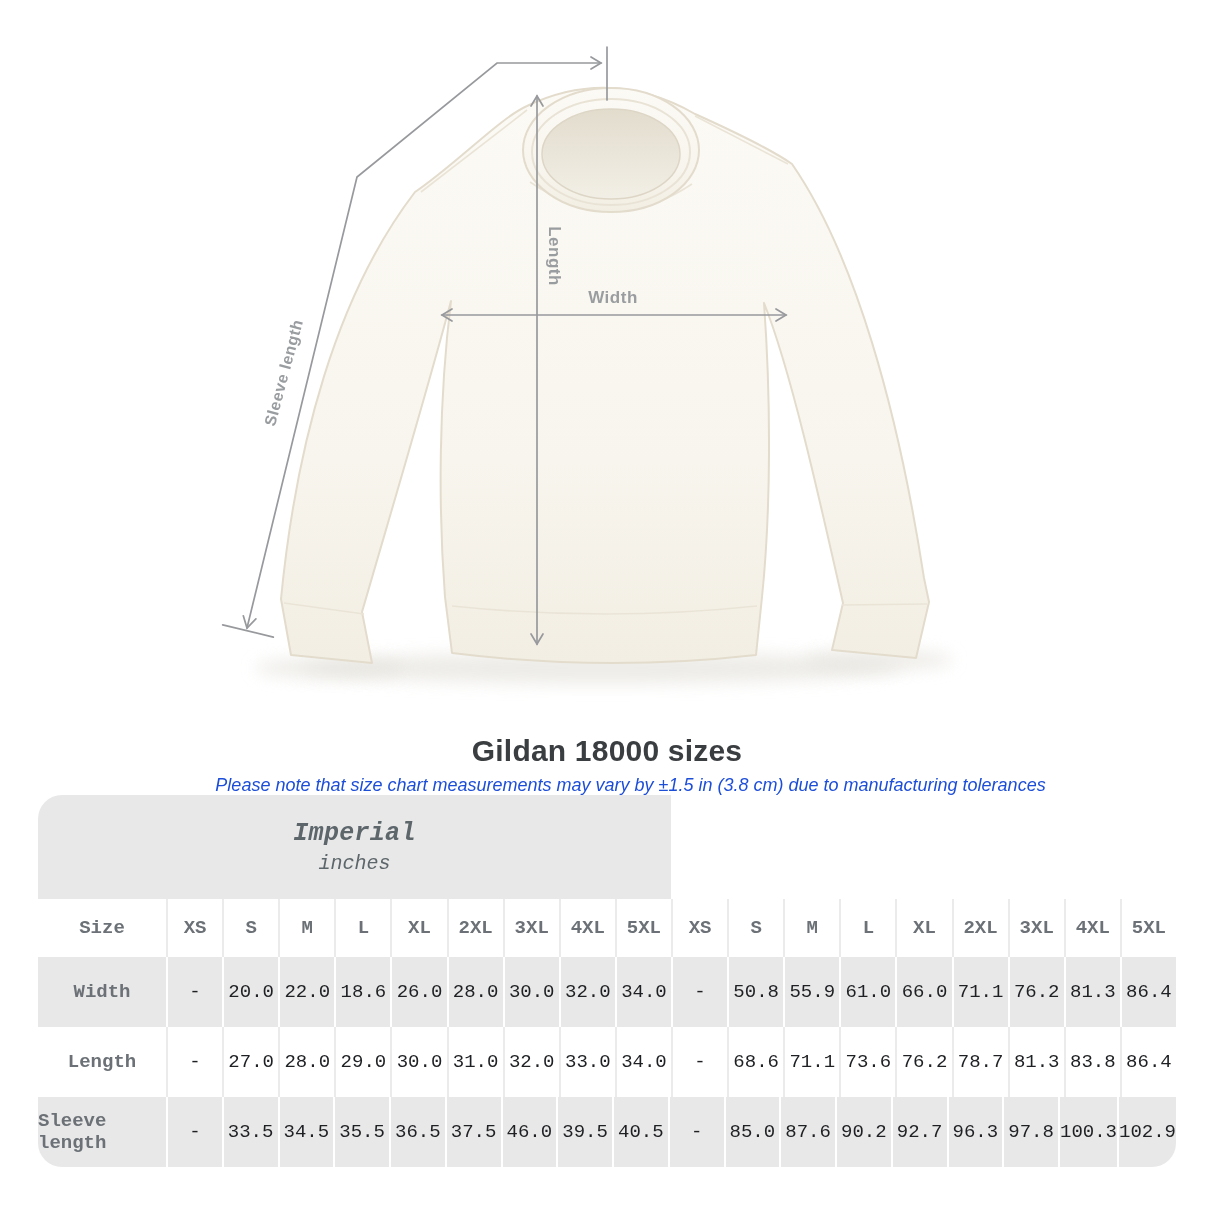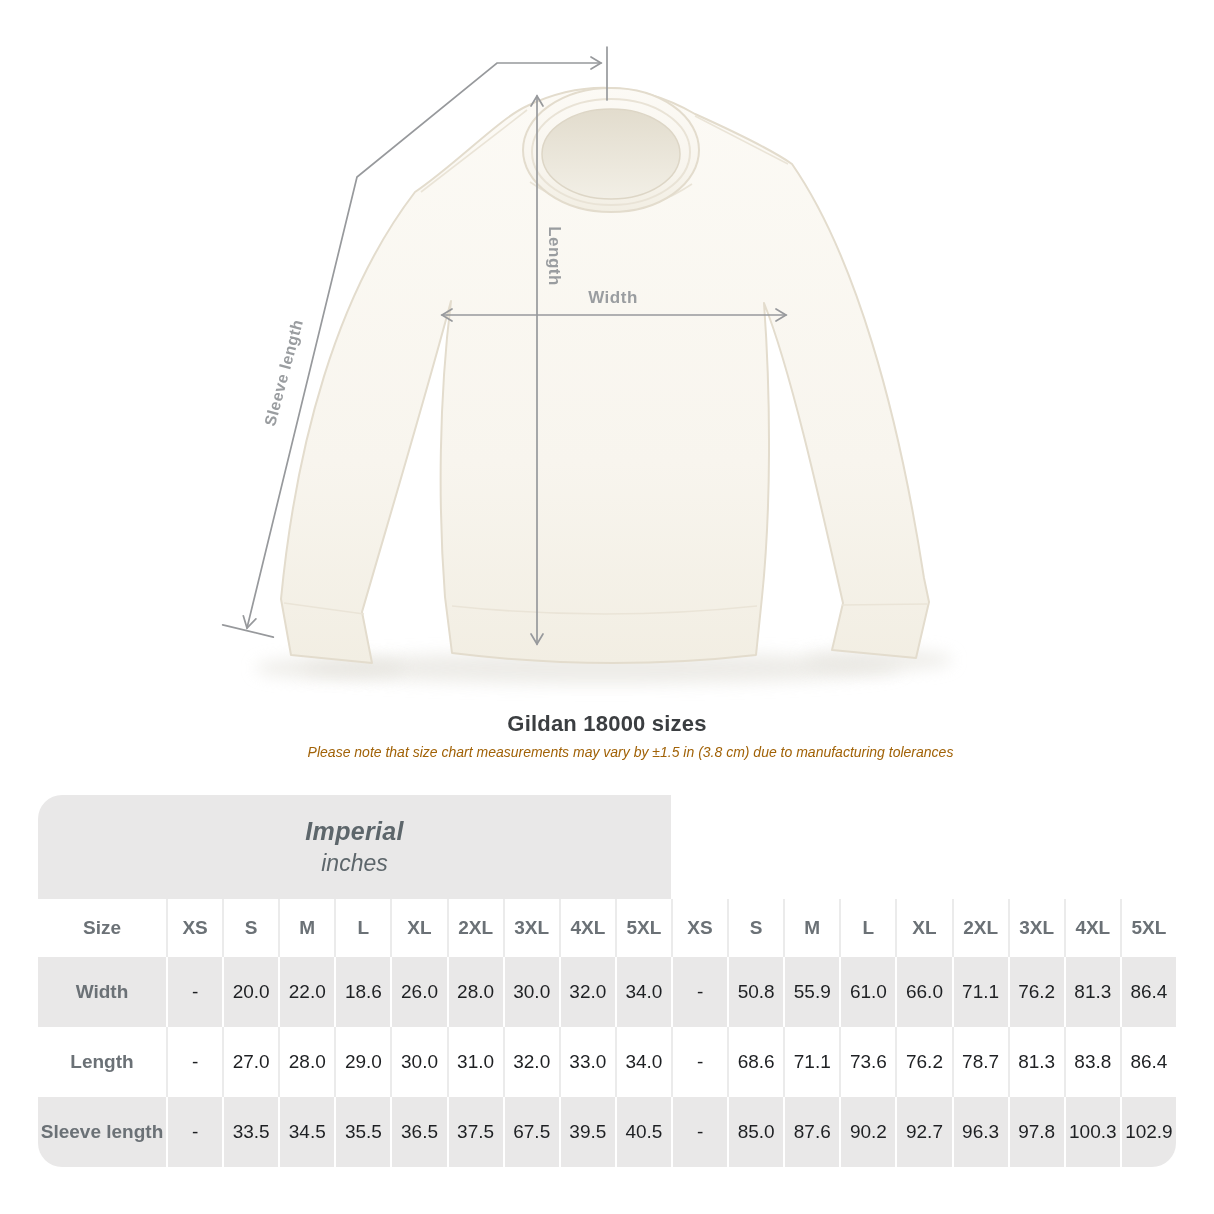--- a/index.html
+++ b/index.html
@@ -1,31 +1,31 @@
 <!DOCTYPE html>
 <html><head>
 <meta charset="utf-8">
 <style>
   html,body{margin:0;padding:0;background:#ffffff;}
   .stage{position:relative;width:1214px;height:1214px;background:#ffffff;overflow:hidden;
          font-family:"Liberation Sans", sans-serif;}
   svg.figure{position:absolute;top:0;left:0;display:block;}
 
   .caption{position:absolute;top:711px;left:0;width:100%;text-align:center;}
-  .caption .title{font-size:22px;font-weight:700;color:#3b3e41;letter-spacing:.2px;}
-  .caption .subtitle{margin-top:7px;font-size:14px;font-style:italic;color:#a16207;margin-left:47px;}
+  .caption .title{font-size:30px;font-weight:700;color:#3b3e41;letter-spacing:.2px;margin-top:23px;}
+  .caption .subtitle{margin-top:7px;font-size:18px;font-style:italic;color:#1d4ed8;margin-left:47px;}
 
   .size-table{position:absolute;left:38px;top:795px;width:1138px;display:flex;flex-direction:column;}
-  .trow{display:flex;width:100%;}
+  .trow{display:flex;width:100%;font-family:Liberation Mono, monospace;}
   .band-row{height:104px;}
   .band{background:#e9e8e8;display:flex;flex-direction:column;align-items:center;justify-content:center;row-gap:4px;}
   .band-left{flex:0 0 633px;border-top-left-radius:24px;}
   .band-right{flex:1;border-top-right-radius:24px;}
   .band-title{font-style:italic;font-weight:700;font-size:25px;color:#5d666b;letter-spacing:.3px;}
-  .band-sub{font-style:italic;font-size:23px;color:#5d666b;}
+  .band-sub{font-style:italic;font-size:20px;color:#5d666b;}
 
   .sizes-row{height:58px;}
   .data-row{height:70px;}
   .cell{flex:1 1 0;display:flex;align-items:center;justify-content:center;box-sizing:border-box;}
   .c0{flex:0 0 128px;}
   .row-gray .cell{background:#e9e8e8;}
   .row-white .cell{background:#ffffff;}
   .trow .cell + .cell{border-left:2px solid transparent;}
   .row-gray .cell + .cell{border-left-color:#ffffff;}
   .row-white .cell + .cell{border-left-color:#ebebeb;}
@@ -199,21 +199,21 @@
         <div class="cell val">86.4</div>
       </div>
       <div class="trow data-row row-gray">
         <div class="cell c0 lbl">Sleeve length</div>
         <div class="cell val">-</div>
         <div class="cell val">33.5</div>
         <div class="cell val">34.5</div>
         <div class="cell val">35.5</div>
         <div class="cell val">36.5</div>
         <div class="cell val">37.5</div>
-        <div class="cell val">67.5</div>
+        <div class="cell val">46.0</div>
         <div class="cell val">39.5</div>
         <div class="cell val">40.5</div>
         <div class="cell val">-</div>
         <div class="cell val">85.0</div>
         <div class="cell val">87.6</div>
         <div class="cell val">90.2</div>
         <div class="cell val">92.7</div>
         <div class="cell val">96.3</div>
         <div class="cell val">97.8</div>
         <div class="cell val">100.3</div>

